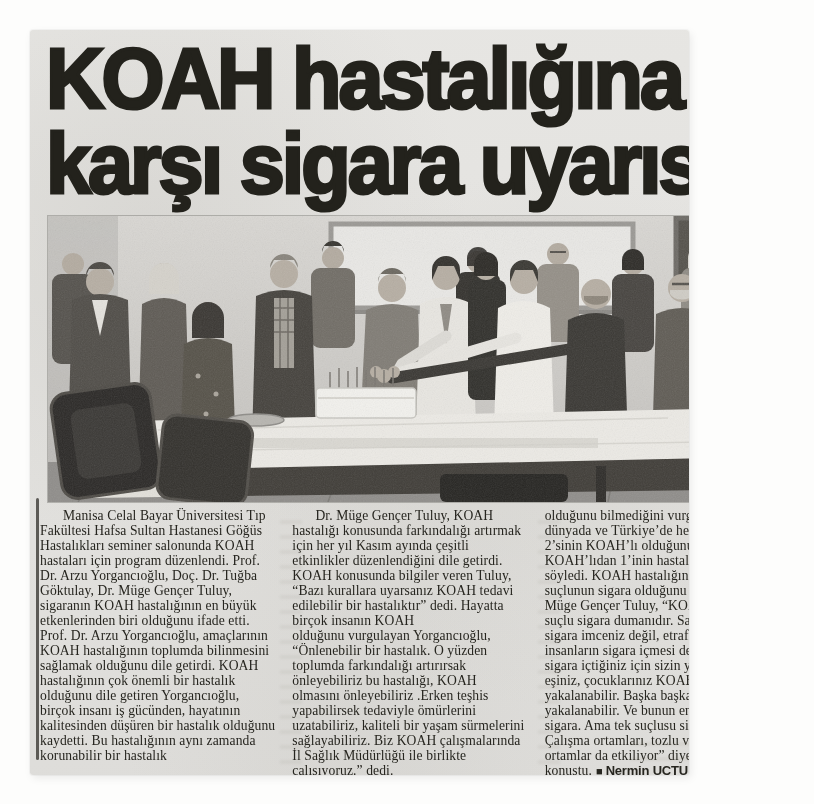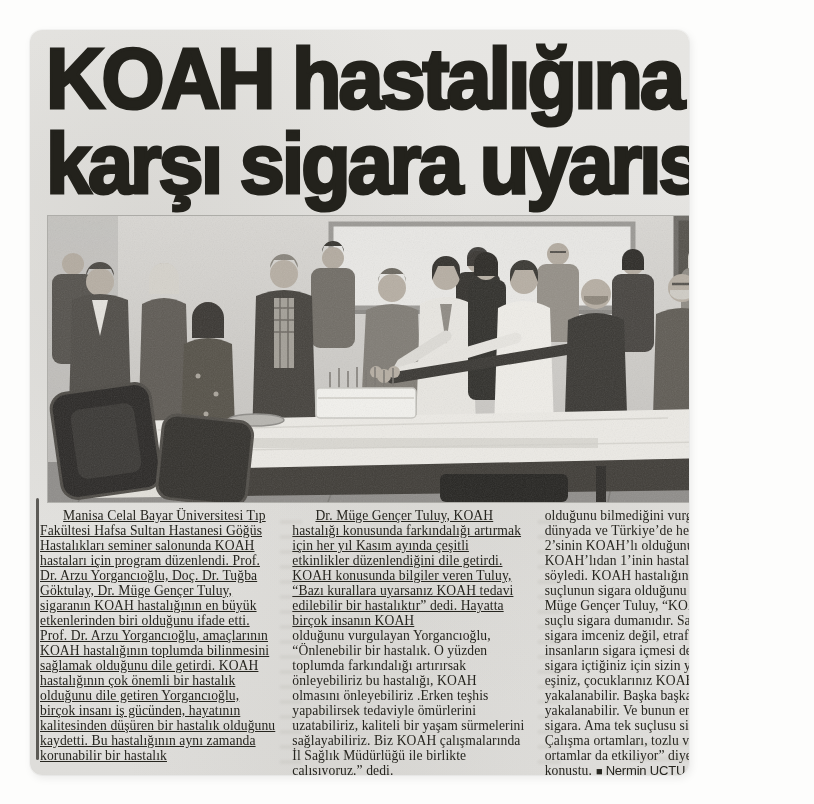--- a/index.html
+++ b/index.html
@@ -2,21 +2,21 @@
 <html lang="tr"><head>
 <meta charset="utf-8">
 <style>
   html,body{margin:0;padding:0;width:814px;height:804px;background:#ffffff;overflow:hidden;}
   *{box-sizing:border-box;}
 
   .page{position:relative;width:814px;height:804px;background:#fdfdfc;font-family:"Liberation Serif",serif;}
 
   .clipping{
     position:absolute;left:30px;top:30px;width:659px;height:745px;
-    border-radius:12px;
+    border-radius:3px;
     background:
       radial-gradient(ellipse at 18% 28%, rgba(186,184,178,.30), transparent 42%),
       radial-gradient(ellipse at 78% 55%, rgba(198,196,190,.28), transparent 46%),
       radial-gradient(ellipse at 50% 90%, rgba(190,188,182,.22), transparent 50%),
       linear-gradient(175deg,#e7e6e3 0%,#e2e1de 55%,#dddcd9 100%);
     box-shadow:0 0 0 1px rgba(0,0,0,.03), 2px 3px 8px rgba(0,0,0,.08);
     overflow:hidden;
   }
 
   
@@ -40,23 +40,23 @@
   .photo svg{display:block;width:100%;height:100%;}
 
   
   .columns{
     position:absolute;left:10px;top:478px;width:740px;height:300px;
     display:flex;gap:17px;
     color:#26251f;
   }
   .col{flex:1 1 0;font-size:13.6px;line-height:15px;letter-spacing:.1px;}
   .col p{margin:0;text-align:left;}
-  .col p.indent{text-indent:1.7em;text-decoration:underline;}
+  .col p.indent{text-indent:1.7em;}
   .byline-marker{font-family:"Liberation Sans",sans-serif;font-size:11px;margin:0 3px 0 4px;}
-  .byline{font-family:"Liberation Sans",sans-serif;font-weight:normal;font-size:13px;letter-spacing:-.2px;}
+  .byline{font-family:"Liberation Sans",sans-serif;font-weight:bold;font-size:13px;letter-spacing:-.2px;}
 </style>
 </head>
 <body>
 
 <div class="page">
   <article class="clipping">
 
     <h1 class="headline">
       <span class="hl">KOAH hastalığına</span>
       <span class="hl">karşı sigara uyarısı</span>

